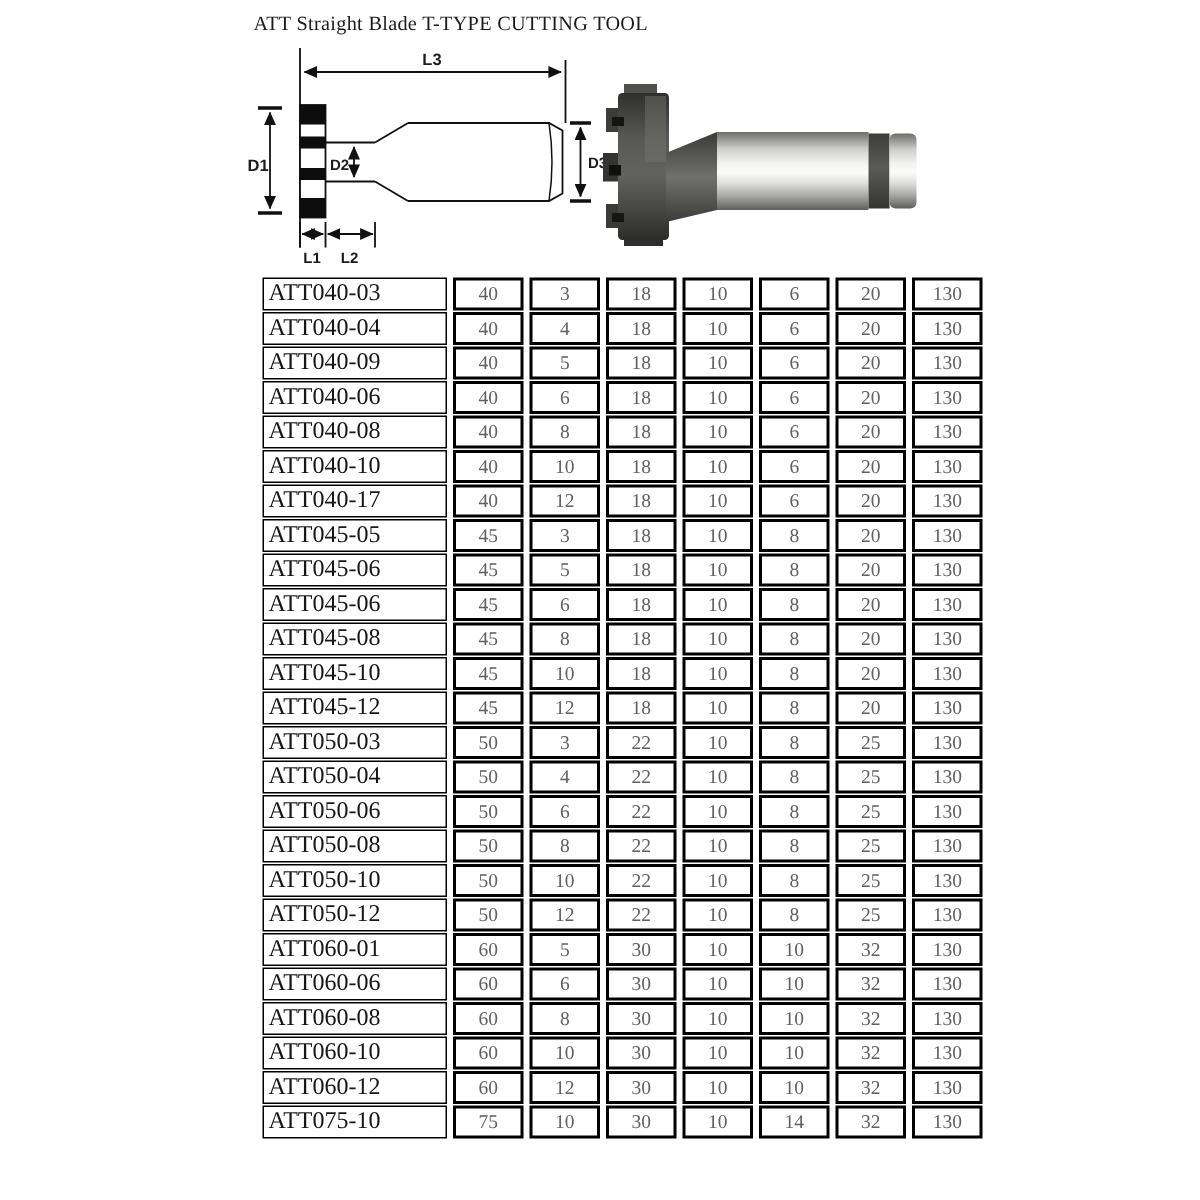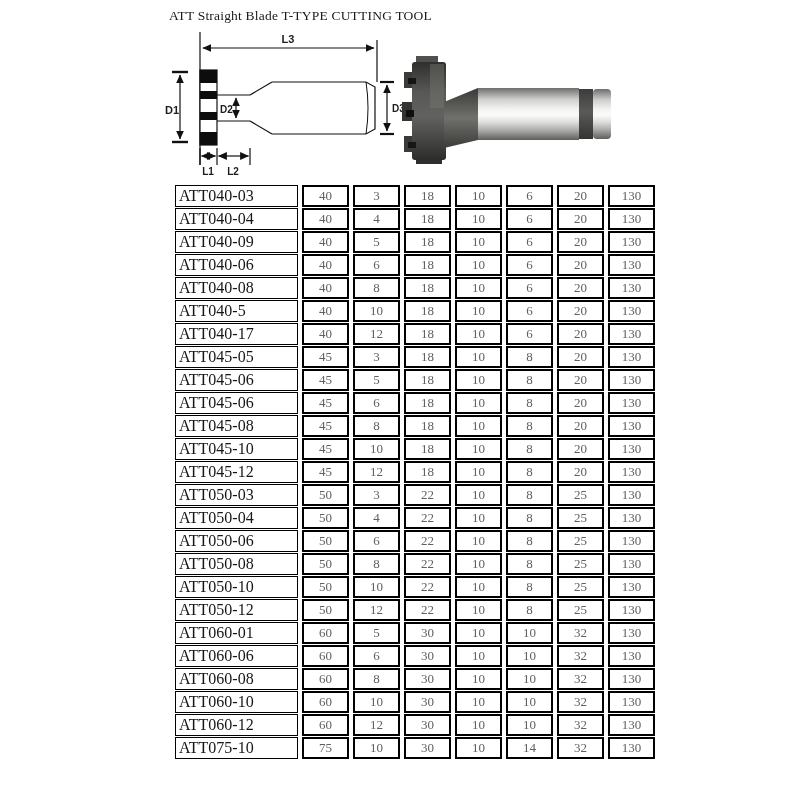--- a/index.html
+++ b/index.html
@@ -195,21 +195,21 @@
         <td class="model">ATT040-08</td>
         <td class="val">40</td>
         <td class="val">8</td>
         <td class="val">18</td>
         <td class="val">10</td>
         <td class="val">6</td>
         <td class="val">20</td>
         <td class="val">130</td>
       </tr>
       <tr>
-        <td class="model">ATT040-5</td>
+        <td class="model">ATT040-10</td>
         <td class="val">40</td>
         <td class="val">10</td>
         <td class="val">18</td>
         <td class="val">10</td>
         <td class="val">6</td>
         <td class="val">20</td>
         <td class="val">130</td>
       </tr>
       <tr>
         <td class="model">ATT040-17</td>

